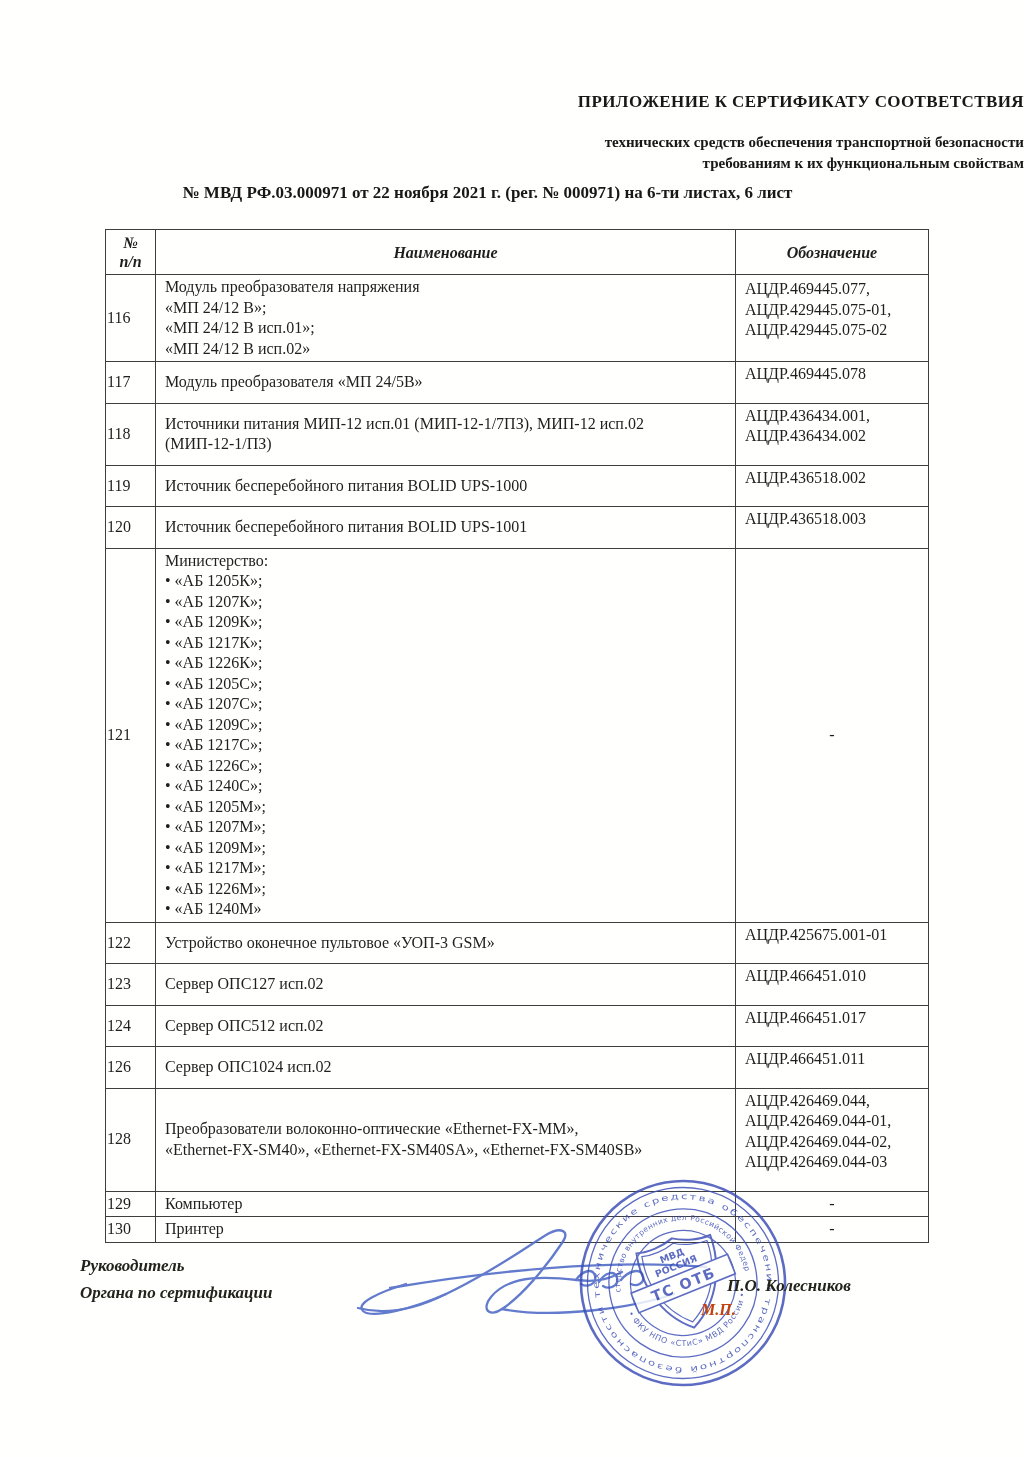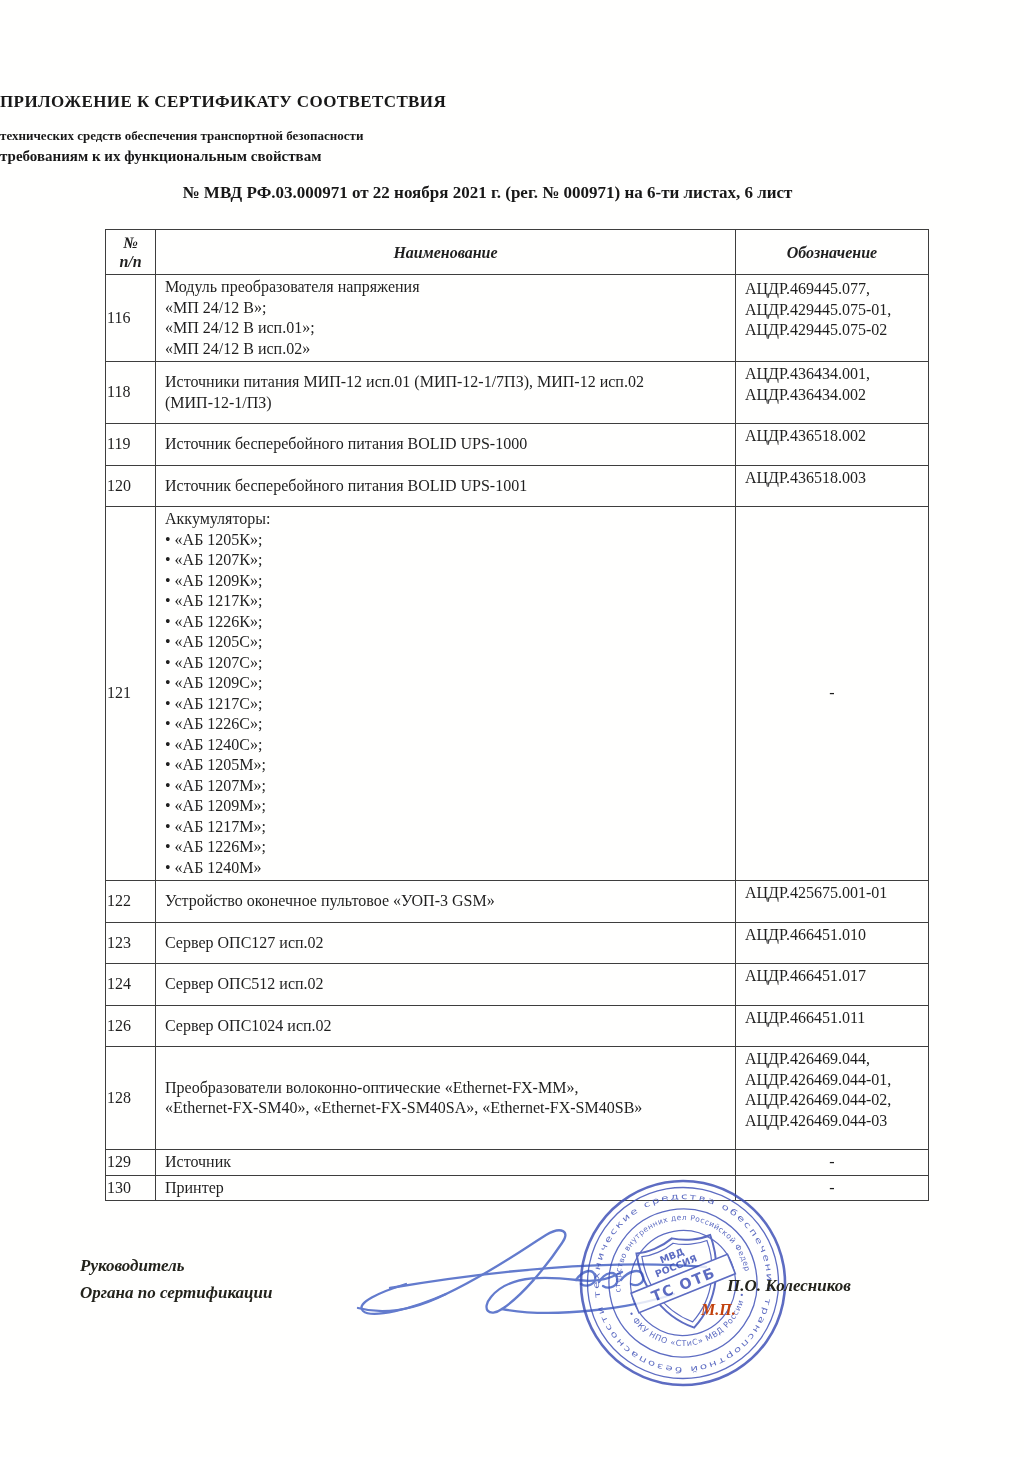--- a/index.html
+++ b/index.html
@@ -7,23 +7,23 @@
   body {
     background:#ffffff;
     font-family:"Liberation Serif", serif;
     color:#1d1d1d;
     position:relative;
     overflow:hidden;
   }
   .page { position:absolute; inset:0; background:#fffffe; }
 
   
-  .doc-header { position:absolute; top:92px; left:0; width:1024px; text-align:left; }
+  .doc-header { position:absolute; top:92px; left:0; width:1024px; text-align:right; }
   .title-1 { font-size:17px; font-weight:bold; letter-spacing:.4px; color:#181818; }
-  .title-2 { font-size:13px; font-weight:bold; margin-top:16px; color:#181818; }
+  .title-2 { font-size:15px; font-weight:bold; margin-top:22px; color:#181818; }
   .title-3 { font-size:15px; font-weight:bold; margin-top:4px; color:#181818; }
   .reg-line { position:absolute; top:183px; left:0; width:975px; text-align:center;
               font-size:17px; font-weight:bold; color:#181818; }
 
   
   table.equip {
     position:absolute; left:105px; top:229px; width:823px;
     border-collapse:collapse; table-layout:fixed;
     font-size:16px; line-height:20.5px; color:#1f1f1f;
   }
@@ -94,20 +94,29 @@
             <div>«МП 24/12 В исп.01»;</div>
             <div>«МП 24/12 В исп.02»</div>
           </td>
           <td class="desig">
             <div>АЦДР.469445.077,</div>
             <div>АЦДР.429445.075-01,</div>
             <div>АЦДР.429445.075-02</div>
           </td>
         </tr>
         <tr>
+          <td class="num">117</td>
+          <td class="name">
+            <div>Модуль преобразователя «МП 24/5В»</div>
+          </td>
+          <td class="desig">
+            <div>АЦДР.469445.078</div>
+          </td>
+        </tr>
+        <tr>
           <td class="num">118</td>
           <td class="name">
             <div>Источники питания МИП-12 исп.01 (МИП-12-1/7ПЗ), МИП-12 исп.02</div>
             <div>(МИП-12-1/ПЗ)</div>
           </td>
           <td class="desig">
             <div>АЦДР.436434.001,</div>
             <div>АЦДР.436434.002</div>
           </td>
         </tr>
@@ -125,21 +134,21 @@
           <td class="name">
             <div>Источник бесперебойного питания BOLID UPS-1001</div>
           </td>
           <td class="desig">
             <div>АЦДР.436518.003</div>
           </td>
         </tr>
         <tr>
           <td class="num">121</td>
           <td class="name">
-            <div>Аккумуляторы:</div>
+            <div>Министерство:</div>
             <div>• «АБ 1205К»;</div>
             <div>• «АБ 1207К»;</div>
             <div>• «АБ 1209К»;</div>
             <div>• «АБ 1217К»;</div>
             <div>• «АБ 1226К»;</div>
             <div>• «АБ 1205С»;</div>
             <div>• «АБ 1207С»;</div>
             <div>• «АБ 1209С»;</div>
             <div>• «АБ 1217С»;</div>
             <div>• «АБ 1226С»;</div>
@@ -200,21 +209,21 @@
           <td class="desig">
             <div>АЦДР.426469.044,</div>
             <div>АЦДР.426469.044-01,</div>
             <div>АЦДР.426469.044-02,</div>
             <div>АЦДР.426469.044-03</div>
           </td>
         </tr>
         <tr>
           <td class="num">129</td>
           <td class="name">
-            <div>Источник</div>
+            <div>Компьютер</div>
           </td>
           <td class="desig dash">
             <div>-</div>
           </td>
         </tr>
         <tr>
           <td class="num">130</td>
           <td class="name">
             <div>Принтер</div>
           </td>

